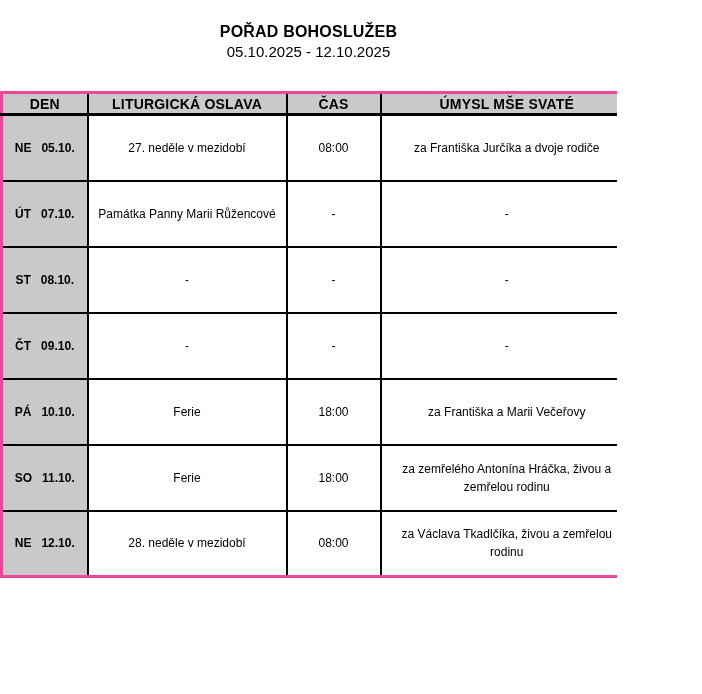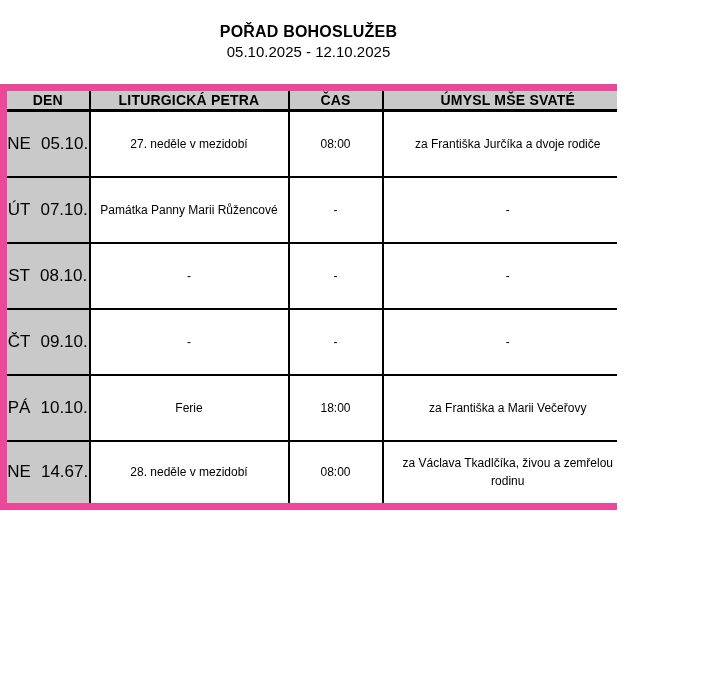--- a/index.html
+++ b/index.html
@@ -38,23 +38,23 @@
   }
   .doc-daterange {
     font-size: 15px;
     font-weight: normal;
     margin: 0;
     line-height: 19px;
   }
   table.schedule {
     border-collapse: collapse;
     table-layout: fixed;
-    margin: 23px auto 0 auto;
+    margin: 30px auto 0 auto;
     width: 632px;
-    border: 7px solid #ec4899;
+    border: 3px solid #ec4899;
   }
   col.c-day        { width: 86px; }
   col.c-celebration{ width: 199px; }
   col.c-time       { width: 94px; }
   col.c-intention  { width: 253px; }
   th, td {
     border: 2px solid #000000;
     text-align: center;
     vertical-align: middle;
     box-sizing: border-box;
@@ -71,22 +71,22 @@
   }
   tbody td {
     height: 66px;
     padding: 2px 3px;
     font-size: 12px;
     font-weight: normal;
     line-height: 18px;
   }
   td.cell-day {
     background: #c9c9c9;
-    font-weight: normal;
-    font-size: 17px;
+    font-weight: bold;
+    font-size: 12px;
     padding: 2px 2px;
   }
   .day-wrap {
     display: flex;
     justify-content: center;
     align-items: center;
     gap: 10px;
     width: 100%;
     height: 100%;
   }
@@ -104,21 +104,21 @@
   <table class="schedule">
     <colgroup>
       <col class="c-day">
       <col class="c-celebration">
       <col class="c-time">
       <col class="c-intention">
     </colgroup>
     <thead>
       <tr>
         <th>DEN</th>
-        <th>LITURGICKÁ PETRA</th>
+        <th>LITURGICKÁ OSLAVA</th>
         <th>ČAS</th>
         <th>ÚMYSL MŠE SVATÉ</th>
       </tr>
     </thead>
     <tbody>
   <tr>
     <td class="cell-day">
       <div class="day-wrap">
         <span>NE</span>
         <span>05.10.</span>
@@ -171,26 +171,37 @@
       <div class="day-wrap">
         <span>PÁ</span>
         <span>10.10.</span>
       </div>
     </td>
     <td class="cell-celebration">Ferie</td>
     <td class="cell-time">18:00</td>
     <td class="cell-intention">za Františka a Marii Večeřovy</td>
   </tr>
 
+  <tr>
+    <td class="cell-day">
+      <div class="day-wrap">
+        <span>SO</span>
+        <span>11.10.</span>
+      </div>
+    </td>
+    <td class="cell-celebration">Ferie</td>
+    <td class="cell-time">18:00</td>
+    <td class="cell-intention">za zemřelého Antonína Hráčka, živou a zemřelou rodinu</td>
+  </tr>
 
   <tr>
     <td class="cell-day">
       <div class="day-wrap">
         <span>NE</span>
-        <span>14.67.</span>
+        <span>12.10.</span>
       </div>
     </td>
     <td class="cell-celebration">28. neděle v mezidobí</td>
     <td class="cell-time">08:00</td>
     <td class="cell-intention">za Václava Tkadlčíka, živou a zemřelou rodinu</td>
   </tr>
 </tbody>
   </table>
 
 </div>

